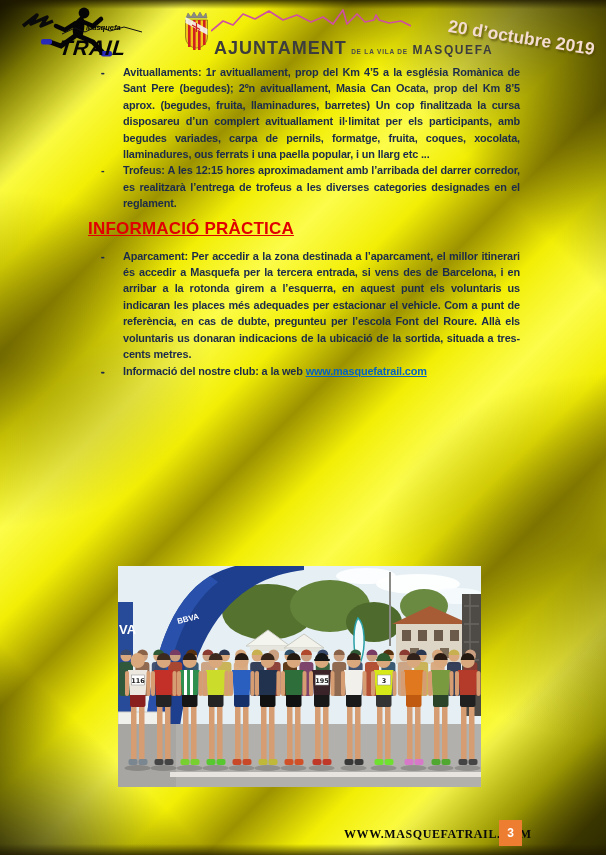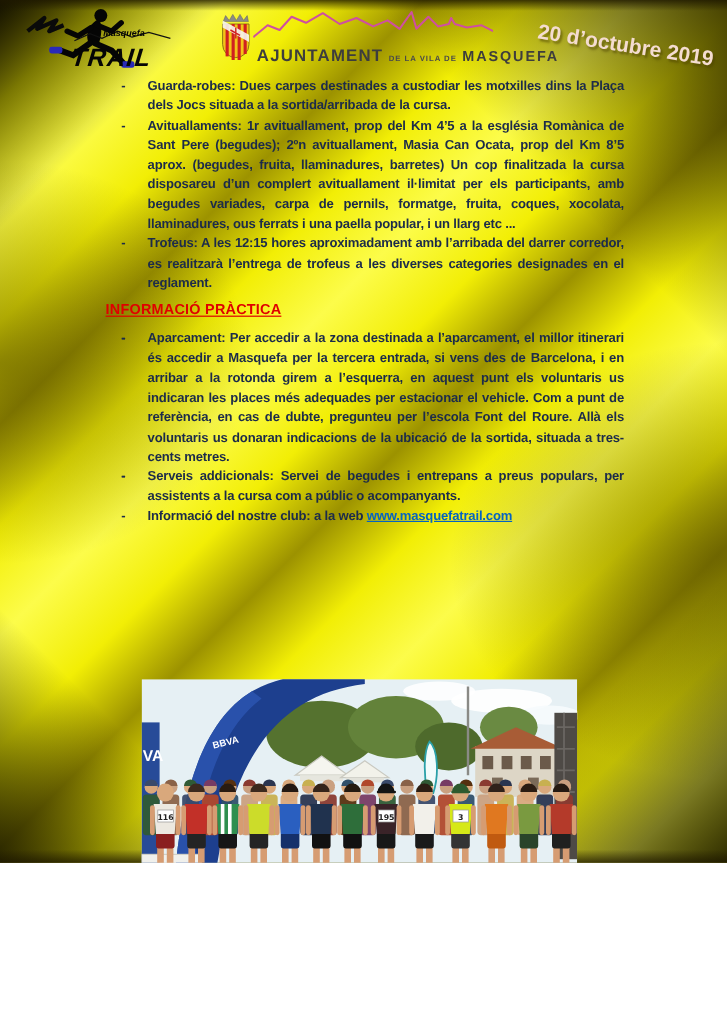--- a/index.html
+++ b/index.html
@@ -1,54 +1,54 @@
 <!DOCTYPE html>
 <html><head>
 <meta charset="utf-8">
 <style>
   html,body{margin:0;padding:0;}
   .page{
-    position:relative;width:606px;height:719px;overflow:hidden;
+    position:relative;width:606px;height:855px;overflow:hidden;
     font-family:"Liberation Sans",sans-serif;
     background:
       linear-gradient(to bottom, rgba(30,24,0,.8), rgba(30,24,0,0) 9px),
       linear-gradient(to top, rgba(30,24,0,.75), rgba(30,24,0,0) 11px),
       linear-gradient(135deg, rgba(8,6,0,.92) 0px, rgba(8,6,0,0) 135px),
       linear-gradient(225deg, rgba(25,20,0,.8) 0px, rgba(25,20,0,0) 210px),
       linear-gradient(315deg, rgba(12,10,0,.85) 0px, rgba(12,10,0,0) 170px),
       linear-gradient(45deg,  rgba(12,10,0,.8) 0px, rgba(12,10,0,0) 150px),
       radial-gradient(300px 240px at 0% 42%,  rgba(70,62,0,.5), rgba(70,62,0,0) 70%),
       radial-gradient(330px 260px at 100% 65%, rgba(70,62,0,.55), rgba(70,62,0,0) 70%),
       repeating-linear-gradient(135deg,
         #9c9200 0px, #f2ee05 60px, #fcfc4a 125px, #f2ee05 190px, #9c9200 250px);
   }
   
   .trail-logo{position:absolute;left:20px;top:5px;width:132px;height:58px;}
   .aj{position:absolute;left:183px;top:7px;width:232px;height:52px;}
   .aj .shield{position:absolute;left:0;top:2px;}
   .aj .skyline{position:absolute;left:28px;top:-2px;}
   .aj .ajtext{position:absolute;left:31px;top:31px;white-space:nowrap;color:#3d3d3d;}
-  .aj .t1{font-weight:bold;font-size:14px;letter-spacing:1px;}
+  .aj .t1{font-weight:bold;font-size:18px;letter-spacing:1px;}
   .aj .t2{font-size:6.5px;letter-spacing:.8px;font-weight:bold;color:#4a4a4a;}
   .aj .t3{font-weight:bold;font-size:12px;letter-spacing:1.6px;}
   .date{
     position:absolute;right:8px;top:16px;transform:rotate(9deg);transform-origin:left top;
     font-size:17.5px;font-weight:bold;color:#f4dcd0;white-space:nowrap;
     text-shadow:2px 2px 2px rgba(75,65,0,.6);
   }
   
   .content{position:absolute;left:88px;top:64px;width:432px;color:#1c2b4a;}
   ul.blist{list-style:none;margin:0;padding:0;}
   ul.blist li{
     position:relative;padding-left:35px;text-align:justify;
     font-size:10.9px;font-weight:bold;line-height:16.4px;letter-spacing:-.15px;
   }
   ul.blist .dash{position:absolute;left:13px;top:0;}
   .heading{
-    margin:7px 0 9px 0;color:#e00000;font-size:12px;font-weight:bold;
+    margin:7px 0 9px 0;color:#e00000;font-size:17px;font-weight:bold;
     text-decoration:underline;letter-spacing:.2px;
   }
   a.weblink{color:#0563c1;text-decoration:underline;cursor:pointer;}
   
   .photo{position:absolute;left:118px;top:566px;width:363px;height:221px;}
   .photo svg{display:block;}
   
   .site{
     position:absolute;left:344px;top:827px;color:#0a0a0a;
     font-family:"Liberation Serif",serif;font-weight:bold;font-size:12px;letter-spacing:.6px;
@@ -98,30 +98,30 @@
       <span class="t1">AJUNTAMENT</span>
       <span class="t2">DE LA VILA DE</span>
       <span class="t3">MASQUEFA</span>
     </div>
   </div>
 
   <div class="date">20 d’octubre 2019</div>
 
   <div class="content">
     <ul class="blist" id="list1">
-        <li><span class="dash">-</span><span>Guarda-robes: Dues carpes destinades a custodiar les motxilles dins la Plaça dels Jocs situada a la sortida/arribada de la cursa.</span></li>
+        <li><span class="dash">-</span></li>
         <li><span class="dash">-</span><span>Avituallaments: 1r avituallament, prop del  Km 4’5 a la església Romànica de Sant Pere (begudes); 2ºn avituallament, Masia Can Ocata, prop del Km 8’5 aprox. (begudes, fruita, llaminadures, barretes) Un cop finalitzada la cursa disposareu d’un complert avituallament il·limitat per els participants, amb begudes variades, carpa de pernils, formatge,  fruita, coques, xocolata, llaminadures, ous ferrats i  una paella popular, i un llarg etc ...</span></li>
         <li><span class="dash">-</span><span>Trofeus: A les 12:15 hores aproximadament amb l’arribada del darrer corredor, es realitzarà l’entrega de trofeus  a les diverses categories designades en el reglament.</span></li>
       </ul>
     <div class="heading">INFORMACIÓ PRÀCTICA</div>
     <ul class="blist" id="list2">
         <li><span class="dash">-</span></li>
         <li><span class="dash">-</span><span>Aparcament: Per accedir a la zona destinada a l’aparcament, el millor itinerari és accedir a Masquefa per la tercera entrada, si vens des de Barcelona, i en arribar a la rotonda girem a l’esquerra, en aquest punt els voluntaris us indicaran les places més adequades per estacionar el vehicle. Com a punt de referència, en cas de dubte, pregunteu per l’escola Font del Roure. Allà els voluntaris us donaran indicacions de la ubicació de la sortida, situada a tres-cents metres.</span></li>
         <li><span class="dash">-</span></li>
-        <li><span class="dash">-</span><span>Serveis addicionals: Servei de begudes i entrepans a preus populars, per assistents a la cursa com a públic o acompanyants.</span></li>
+        <li><span class="dash">-</span></li>
         <li><span class="dash">-</span><span>Informació del nostre club: a la  web </span><a class="weblink">www.masquefatrail.com</a></li>
       </ul>
   </div>
 
   <div class="photo">
     <svg width="363" height="221" viewBox="0 0 363 221">
       <rect x="0" y="0" width="363" height="221" fill="#e6f0f4"></rect>
       <ellipse cx="300" cy="18" rx="42" ry="10" fill="#ffffff" opacity=".9"></ellipse>
       <ellipse cx="248" cy="10" rx="30" ry="8" fill="#ffffff" opacity=".85"></ellipse>
       <ellipse cx="340" cy="30" rx="26" ry="8" fill="#f6fbfd" opacity=".9"></ellipse>

